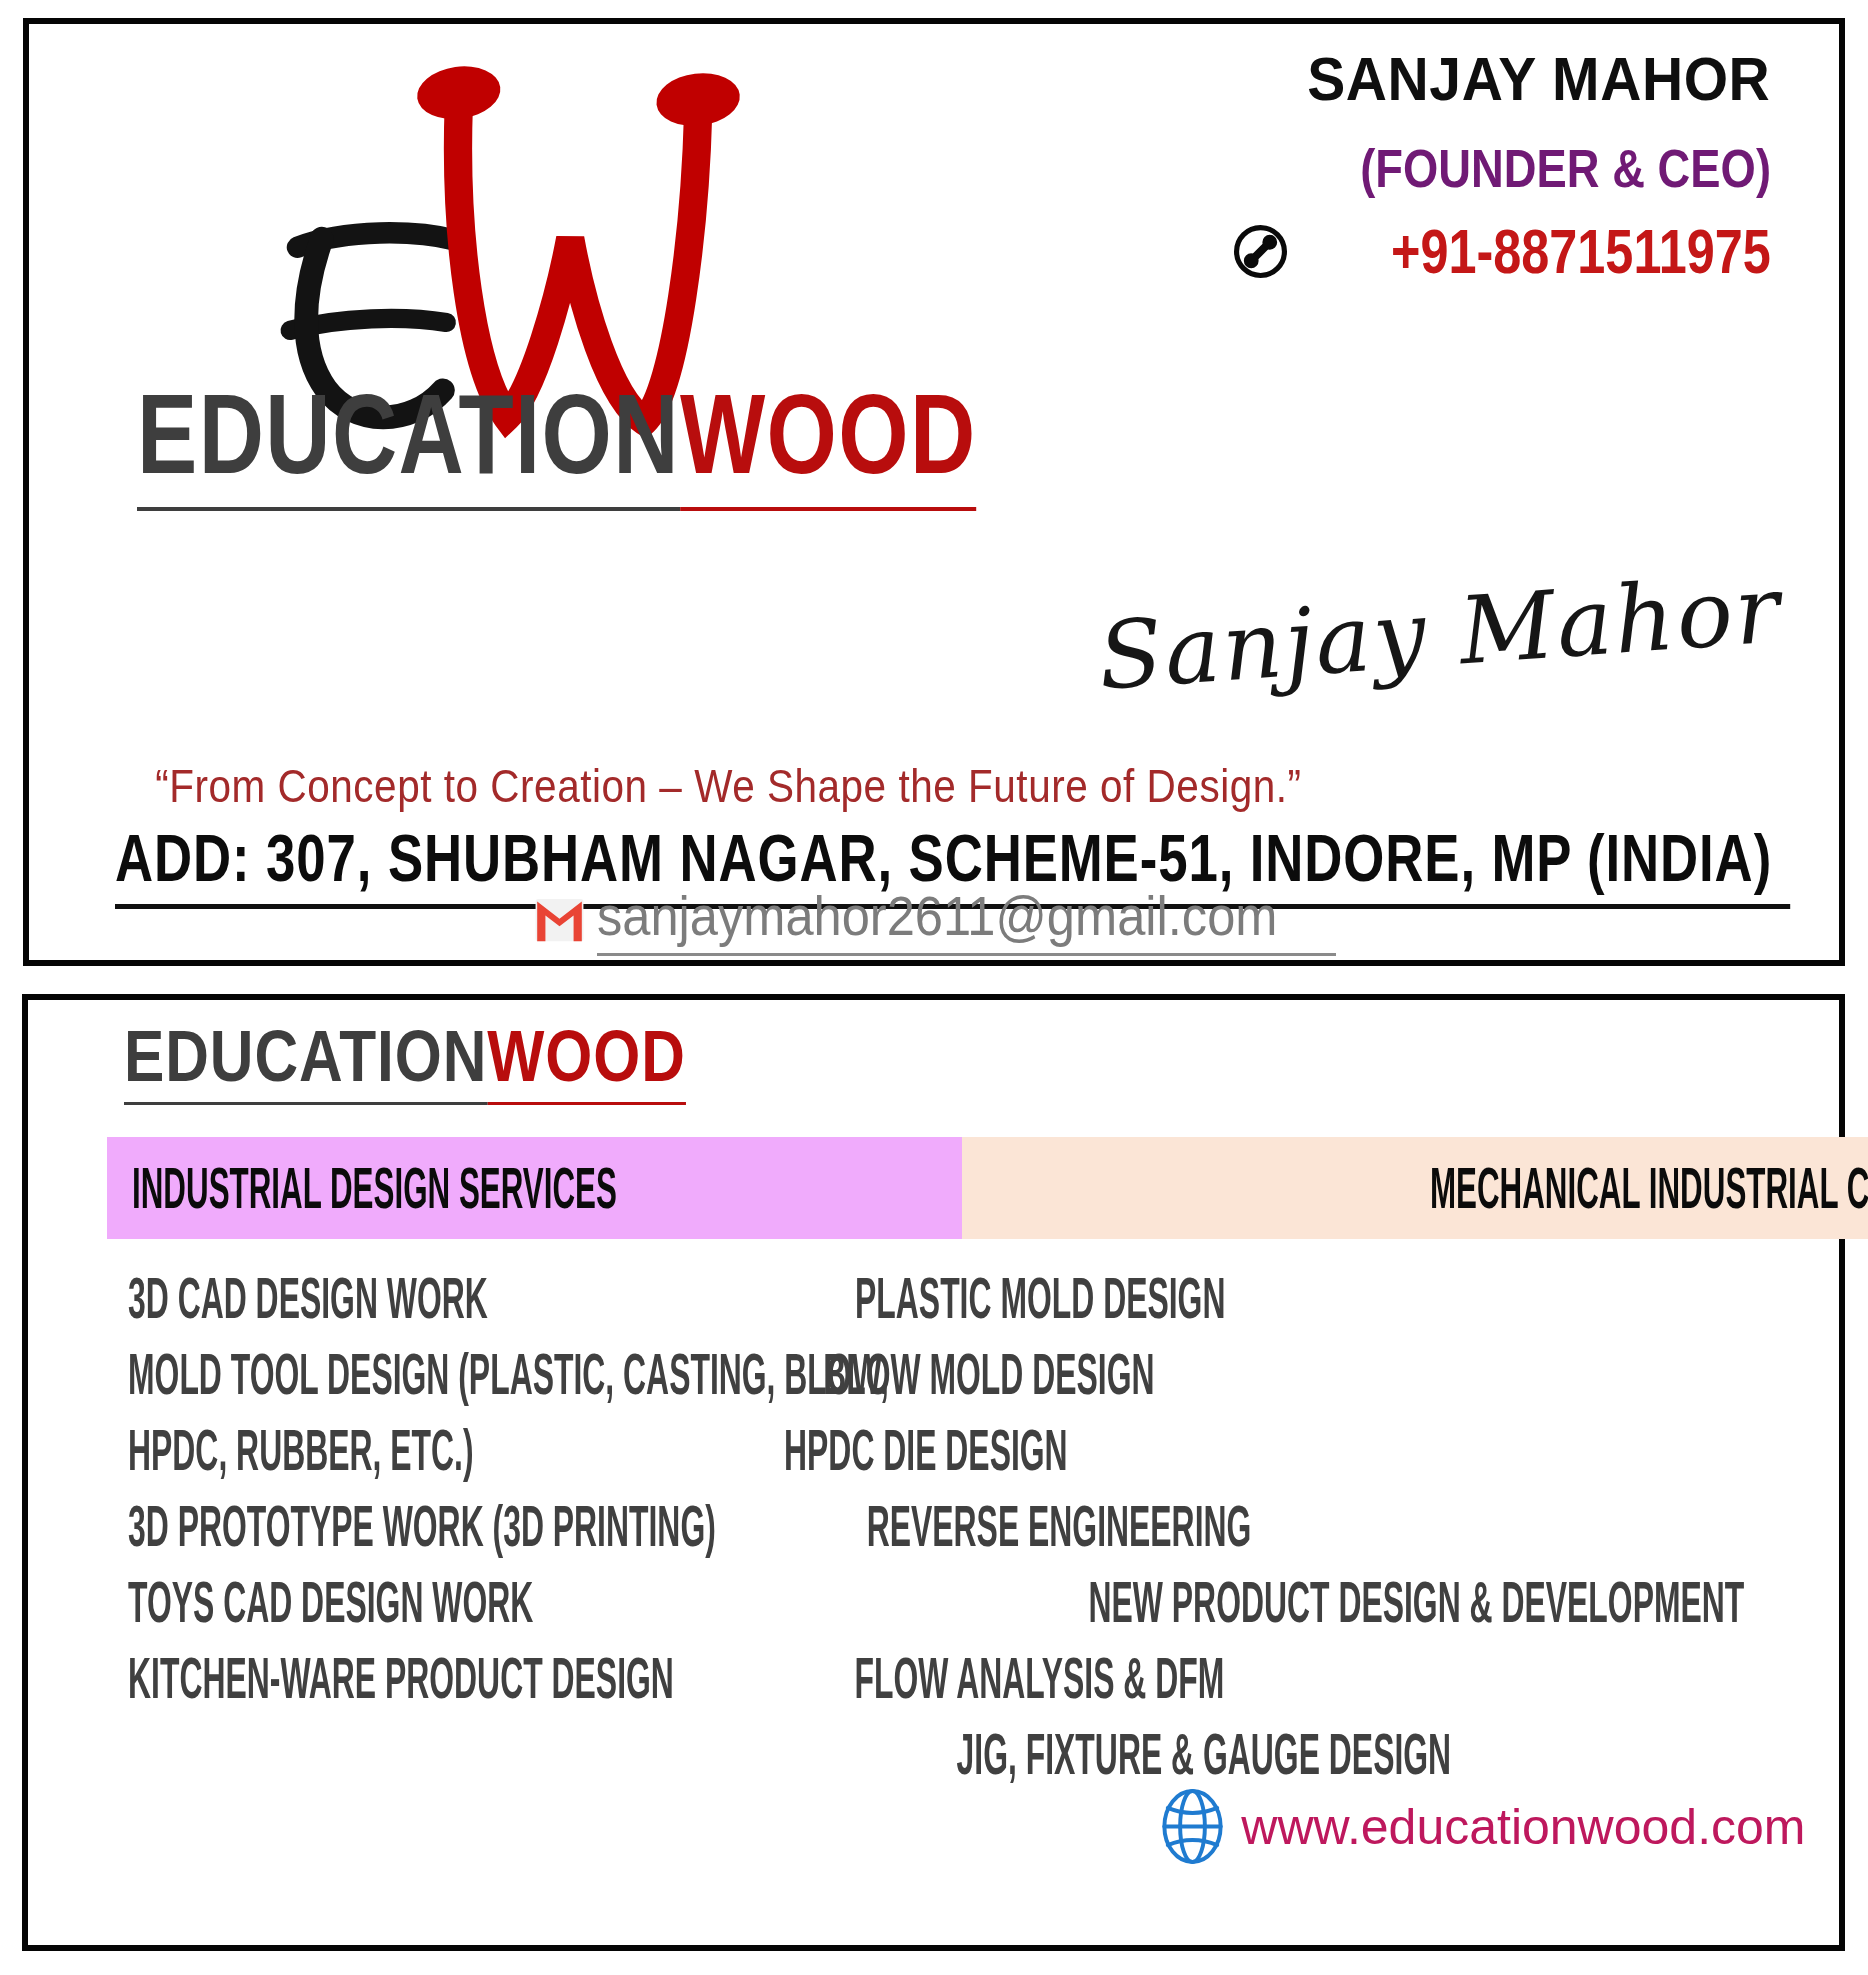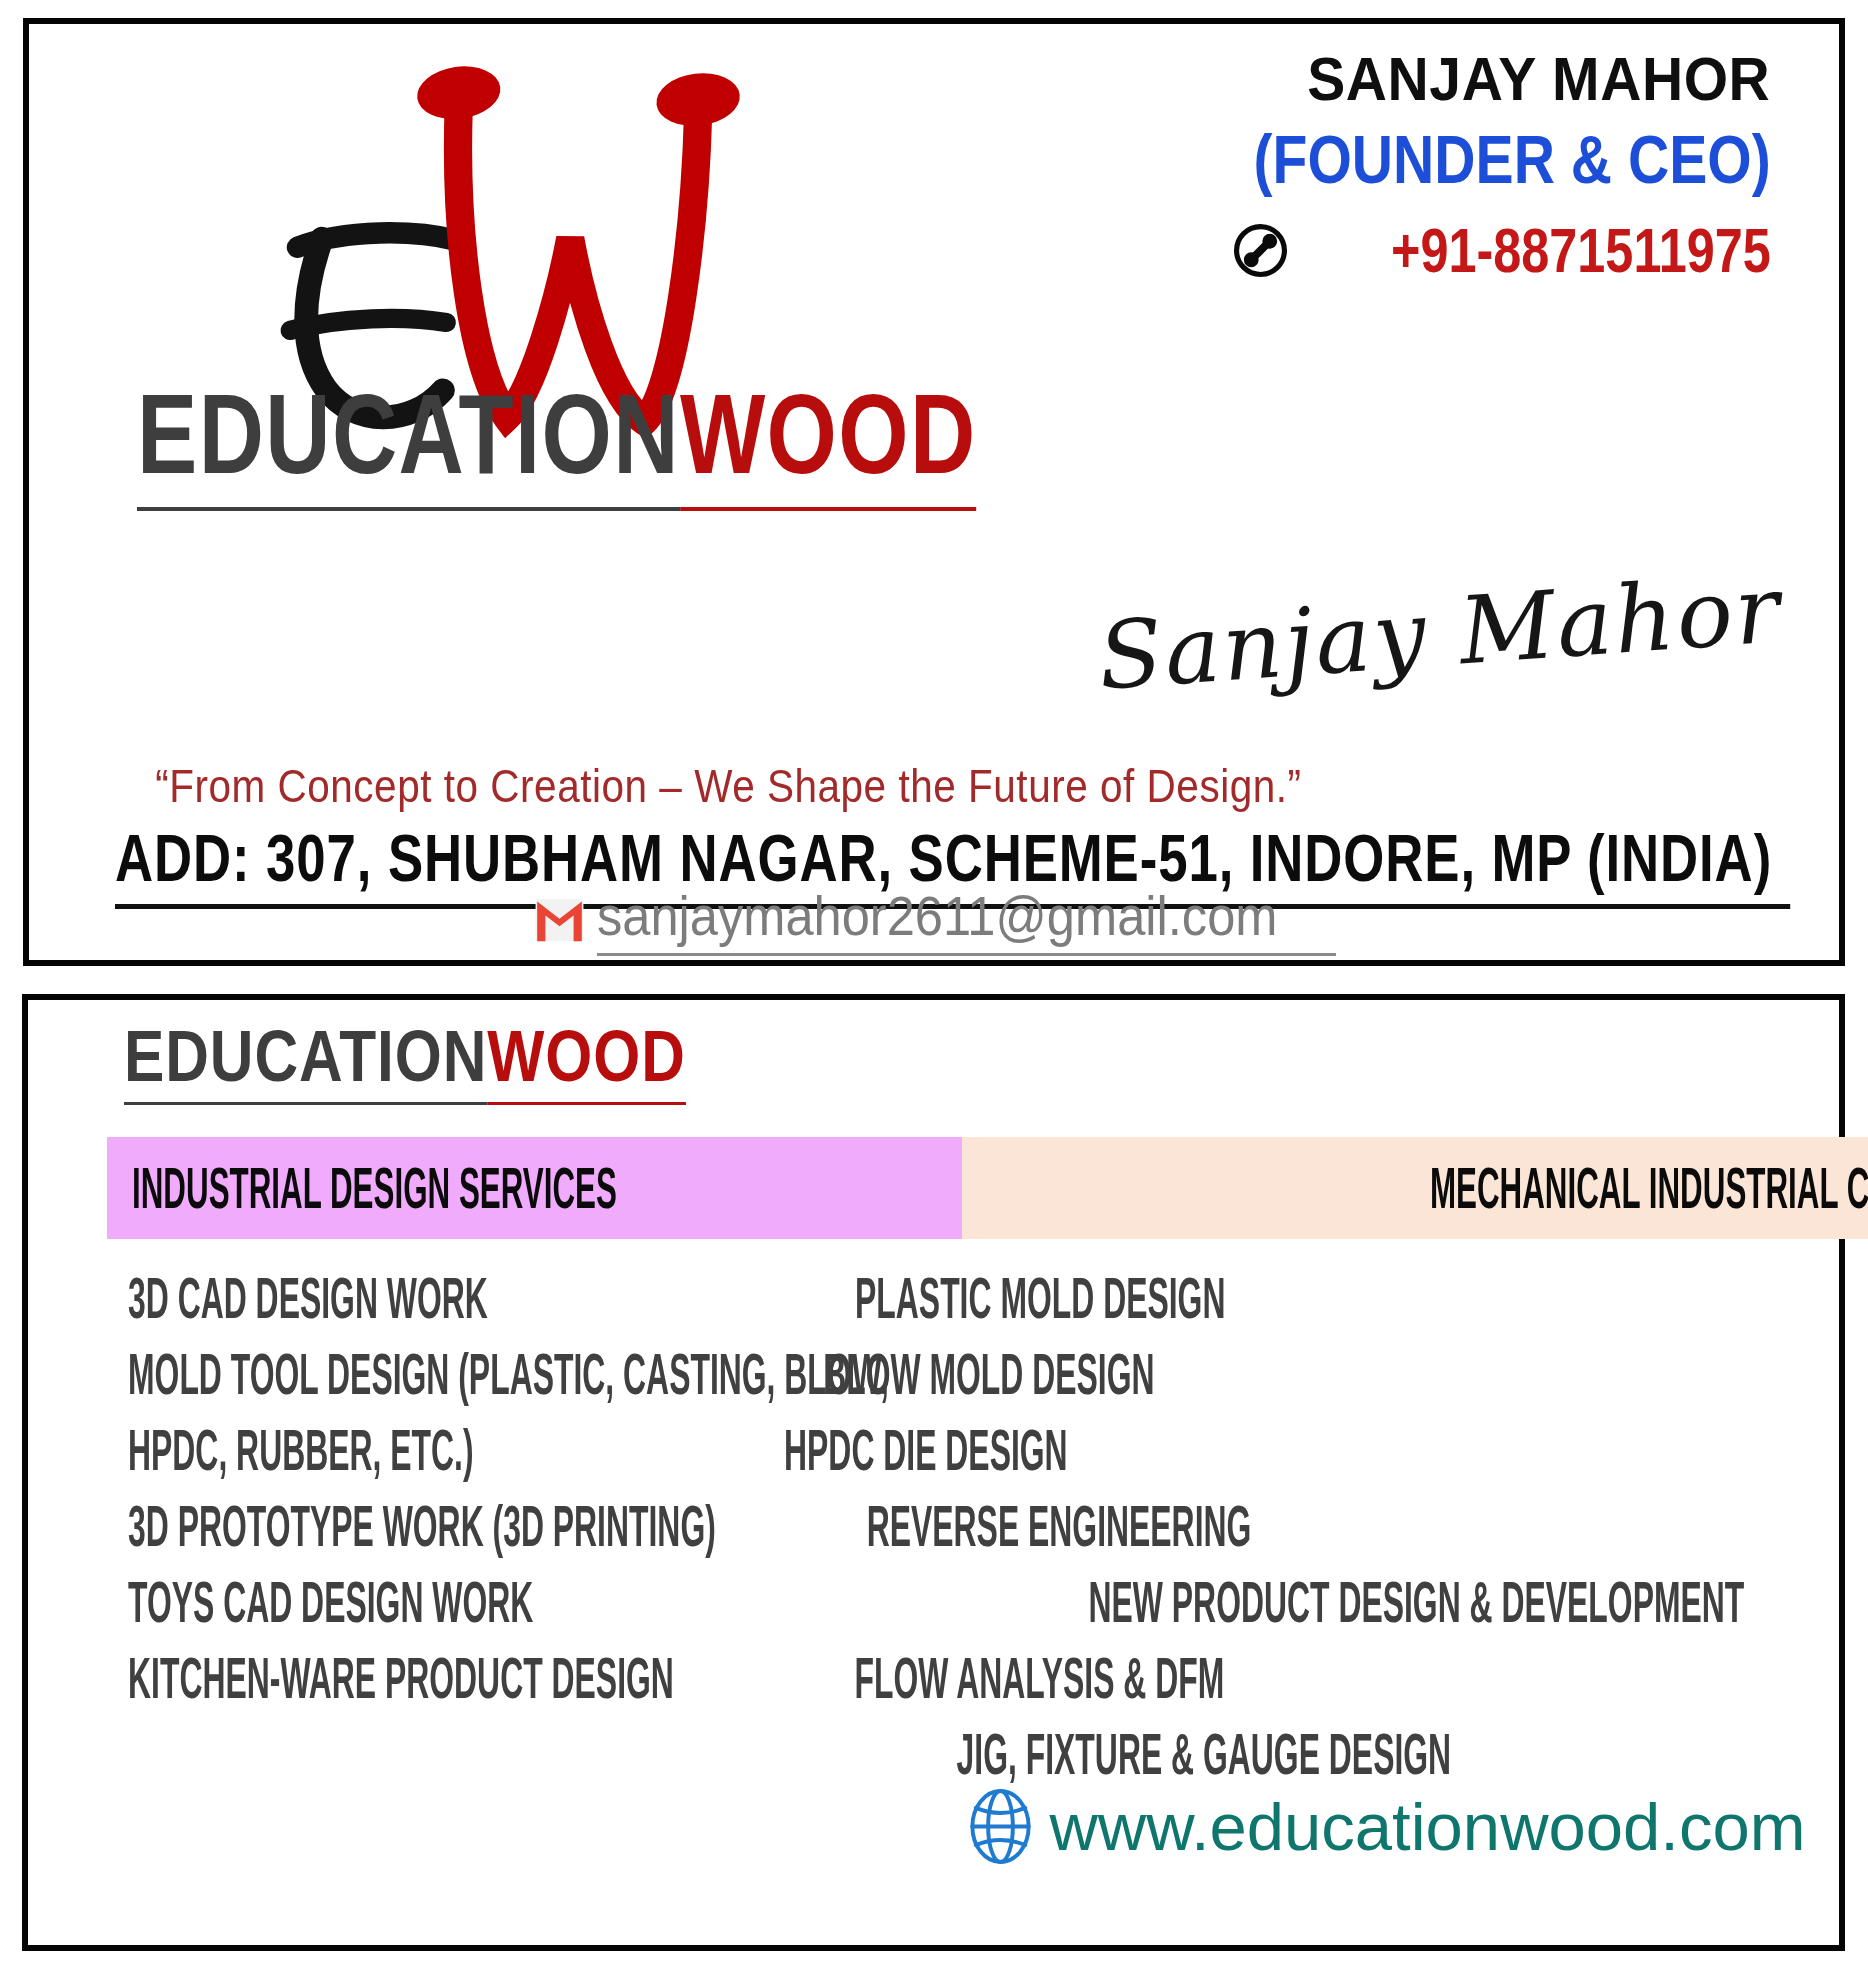--- a/index.html
+++ b/index.html
@@ -27,21 +27,21 @@
   
   .logo-svg { left:243px; top:28px; }
 
   .wordmark-lg { left:108px; top:345px; }
   .wordmark-lg .wm { font-size:113px; font-weight:700; letter-spacing:1.7px; }
   .wm .edu  { color:#3e3e3e; border-bottom:4.5px solid #3e3e3e; padding-bottom:10.2px; }
   .wm .wood { color:#b80d0d; border-bottom:4.5px solid #b80d0d; padding-bottom:10.2px; }
 
   .contact-block { right:68px; top:19px; text-align:right; }
   .contact-name  { font-size:62px; font-weight:700; color:#0f0f0f; letter-spacing:0.6px; }
-  .contact-role  { font-size:68px;  font-weight:700; color:#1d4ed8; margin-top:6px; }
+  .contact-role  { font-size:54px;  font-weight:700; color:#701a75; margin-top:23px; }
   .phone-row { margin-top:16px; display:flex; align-items:center; justify-content:flex-end; gap:7px; }
   .phone-number { font-size:63px; font-weight:700; color:#c41717; }
 
   .signature { right:57px; top:555px; font-family:"DejaVu Serif", serif; font-style:italic;
                font-size:93px; color:#161616; transform:rotate(-4deg); letter-spacing:2.3px; }
 
   .tagline { left:0; right:0; top:735px; text-align:left;padding-left:48px; }
   .tagline .txt { font-size:46px; color:#a32a2a; letter-spacing:0.6px; }
 
   .address { left:86px; top:796px; }
@@ -61,21 +61,21 @@
   .band-right { flex:1; background:#fbe5d6; display:flex; align-items:center; justify-content:flex-end; padding-right:25px; box-sizing:border-box; }
   .band-header { font-size:57px; font-weight:700; color:#0b0b0b; }
 
   .svc-list, .crs-list { list-style:none; margin:0; padding:0; }
   .svc-list { left:100px; top:260px; }
   .crs-list { right:94px; top:260px; text-align:left; }
   .svc-list li, .crs-list li { font-size:58px; font-weight:700; color:#404040; line-height:76px; }
   .svc-list li > span, .crs-list li > span { white-space:pre-line; }
 
   .website-row { right:33px; top:787px; display:flex; align-items:center; gap:17px; }
-  .website-text { font-size:67px; color:#0f766e; }
+  .website-text { font-size:50px; color:#be185d; }
 </style>
 </head>
 <body>
 
 <section class="card" id="card-front">
 
   <svg class="abs logo-svg" width="498" height="464" viewBox="0 0 880 820" fill="none" xmlns="http://www.w3.org/2000/svg">
 
     <g>
       <path d="M45,345 C130,312 255,315 322,332" stroke="#131313" stroke-width="38" stroke-linecap="round"></path>

